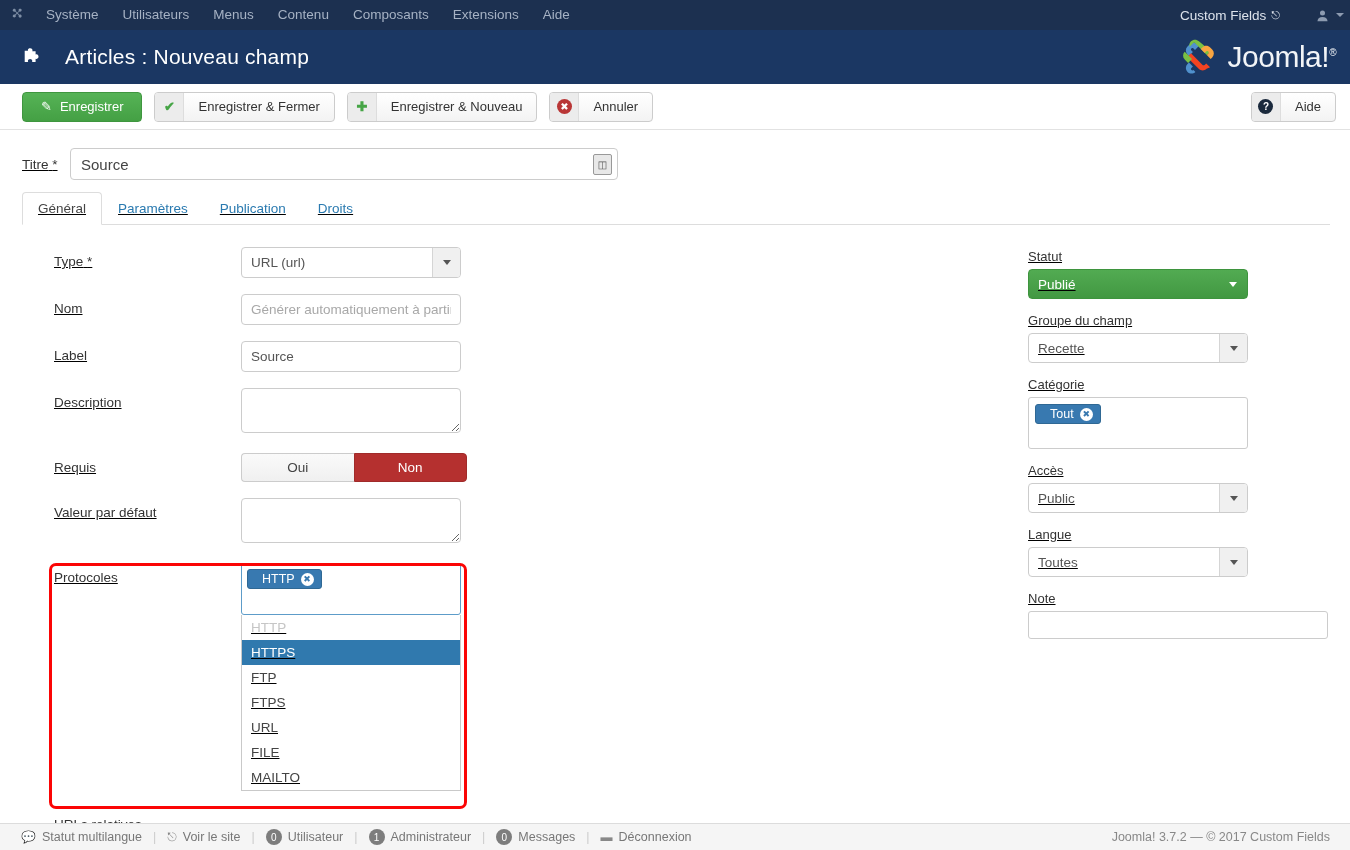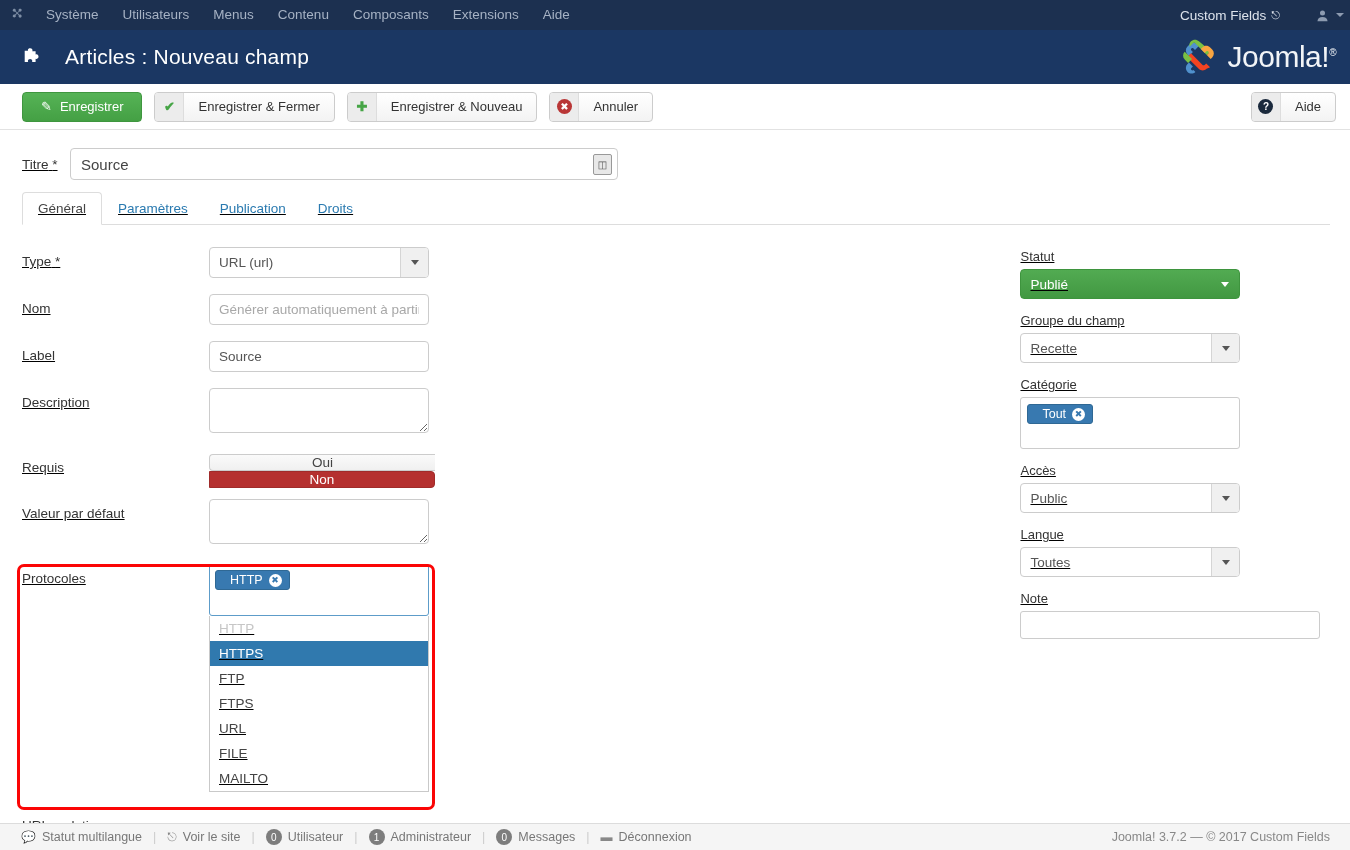--- a/index.html
+++ b/index.html
@@ -180,21 +180,21 @@
   }
   .tab.active {
     background: #fff;
     border-color: #ddd #ddd #fff;
     color: #444;
     cursor: default;
   }
 
   
   .form-area { display: flex; padding-top: 22px; }
-  .form-left { width: 1000px; position: relative; }
+  .form-left { width: 1000px; position: relative; margin-left: 32px; }
   .form-right { width: 310px; padding-top: 2px; }
 
   .frow { display: flex; align-items: flex-start; margin-bottom: 16px; }
   .frow .flabel {
     width: 187px;
     font-size: 13.5px; color: #333;
     padding-top: 7px;
     flex-shrink: 0;
   }
   .fctrl { position: relative; }
@@ -232,21 +232,21 @@
   .txt-input::placeholder { color: #a8a8a8; }
   .txt-area {
     width: 220px; height: 45px;
     border: 1px solid #ccc; border-radius: 4px;
     padding: 5px 9px; font-size: 13.5px; color: #555;
     font-family: "Liberation Sans", sans-serif;
     outline: none; background: #fff; resize: vertical;
   }
 
   
-  .btn-group { display: inline-flex; width: 226px; height: 29px; flex-direction: column; }
+  .btn-group { display: inline-flex; width: 226px; height: 29px; }
   .bg-btn {
     flex: 1; display: flex; align-items: center; justify-content: center;
     font-size: 13.5px; cursor: pointer;
     border: 1px solid #ccc;
     background: linear-gradient(to bottom, #fafafa, #f0f0f0);
     color: #444;
   }
   .bg-btn:first-child { border-radius: 4px 0 0 4px; border-right: none; }
   .bg-btn:last-child { border-radius: 0 4px 4px 0; }
   .bg-btn.on-no {

